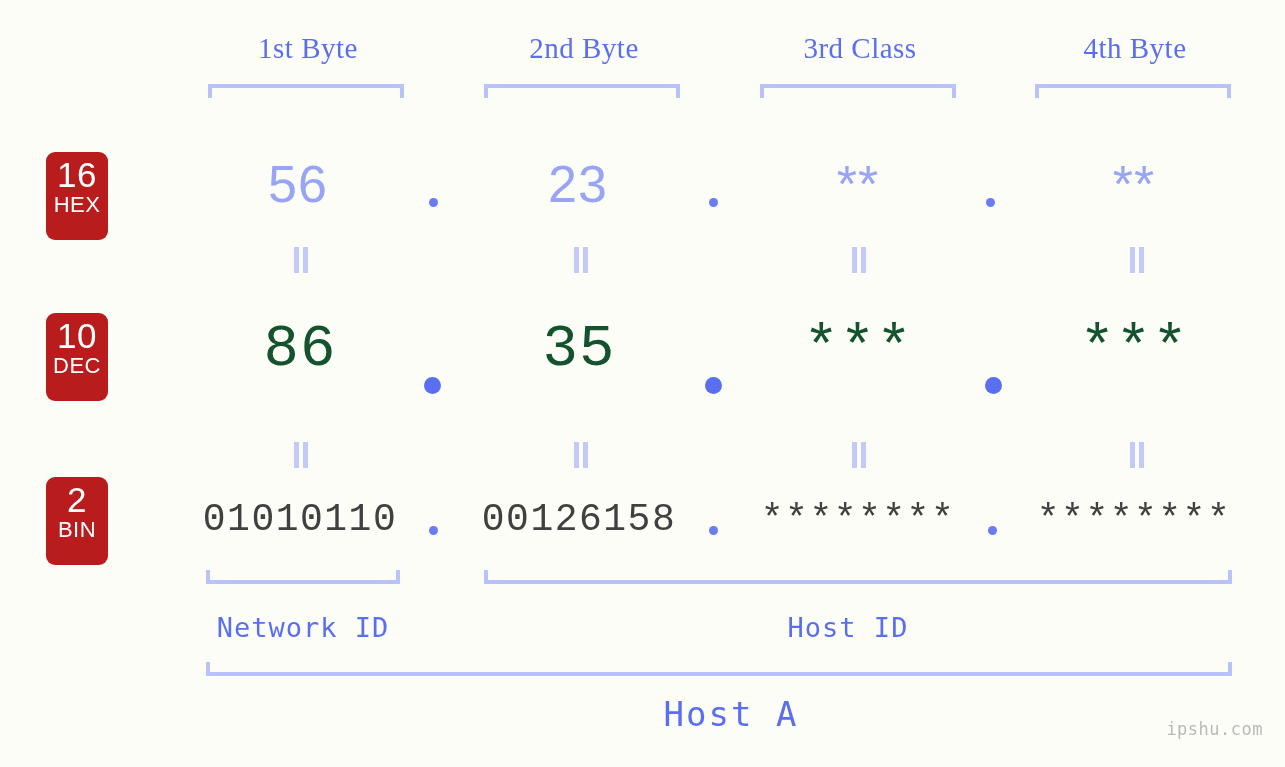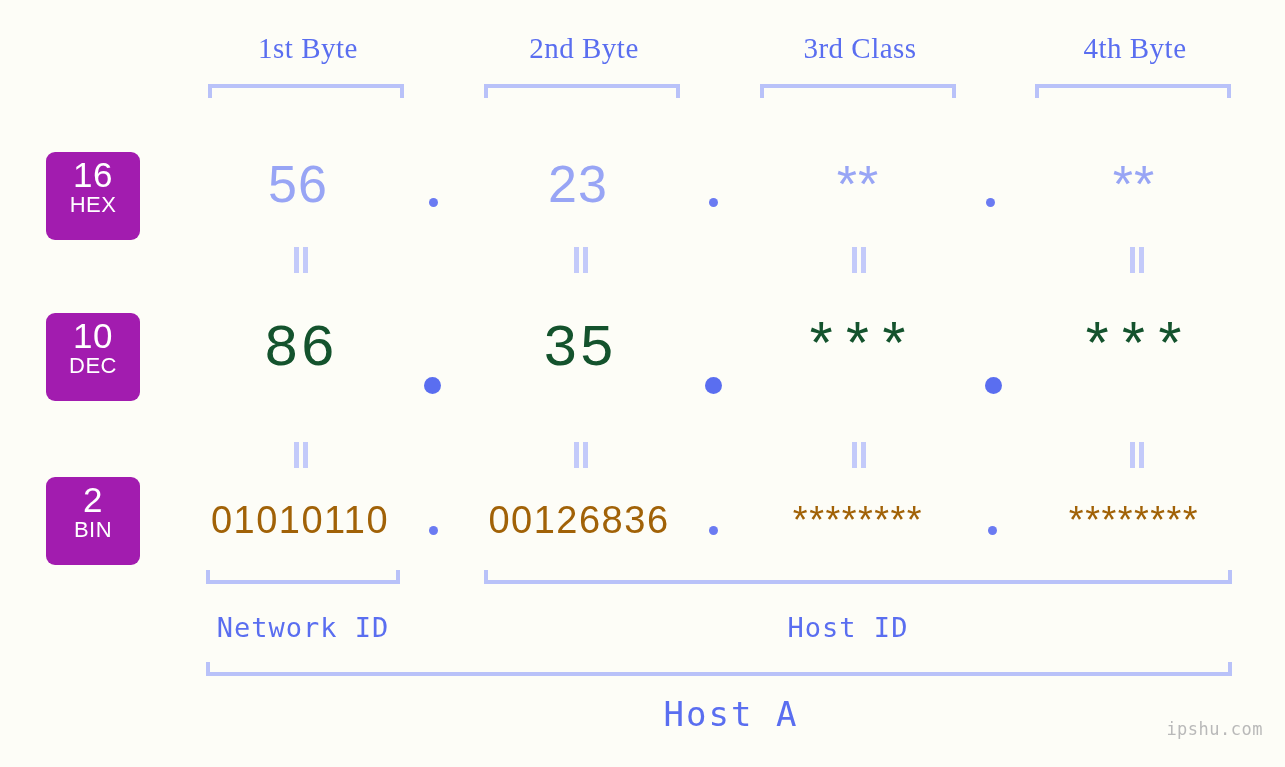--- a/index.html
+++ b/index.html
@@ -47,22 +47,22 @@
     border-left: 4px solid #b9c2f9;
     border-right: 4px solid #b9c2f9;
     height: 14px;
     box-sizing: border-box;
   }
 
   
   .base-badge {
     position: absolute;
     left: 46px;
-    width: 94px;
-    background: #a21caf;
+    width: 62px;
+    background: #b91c1c;
     border-radius: 9px;
     color: #ffffff;
     text-align: center;
     box-sizing: border-box;
     padding-top: 4px;
   }
   .base-badge .num {
     display: block;
     font-size: 35px;
     line-height: 38px;
@@ -91,24 +91,24 @@
     letter-spacing: 1px;
   }
   .val.dec {
     font-family: Liberation Mono, monospace;
     font-size: 59px;
     line-height: 90px;
     color: #14532d;
     letter-spacing: 1px;
   }
   .val.bin {
-    font-family: Liberation Sans, sans-serif;
+    font-family: Liberation Mono, monospace;
     font-size: 38px;
     line-height: 40px;
-    color: #a16207;
+    color: #404040;
     letter-spacing: 1.5px;
   }
 
   
   .dot {
     position: absolute;
     border-radius: 50%;
     background: #5a6ef0;
   }
   .dot.small { width: 9px; height: 9px; background: #6b7bf2; }
@@ -245,21 +245,21 @@
     </div>
 
   <div class="base-badge" style="top:477px; height:88px;">
     <span class="num">2</span>
     <span class="nm">BIN</span>
   </div>
 
   <div class="val bin" style="left:200px; top:500px; width:200px;">01010110</div>
   <div class="dot bin" style="left:429px; top:526px;"></div>
 
-  <div class="val bin" style="left:479px; top:500px; width:200px;">00126836</div>
+  <div class="val bin" style="left:479px; top:500px; width:200px;">00126158</div>
   <div class="dot bin" style="left:709px; top:526px;"></div>
 
   <div class="val bin" style="left:758px; top:500px; width:200px;">********</div>
   <div class="dot bin" style="left:988px; top:526px;"></div>
 
   <div class="val bin" style="left:1034px; top:500px; width:200px;">********</div>
 
   <div class="bracket-up" style="left:206px; top:570px; width:194px;"></div>
   <div class="bracket-up" style="left:484px; top:570px; width:748px;"></div>
 

